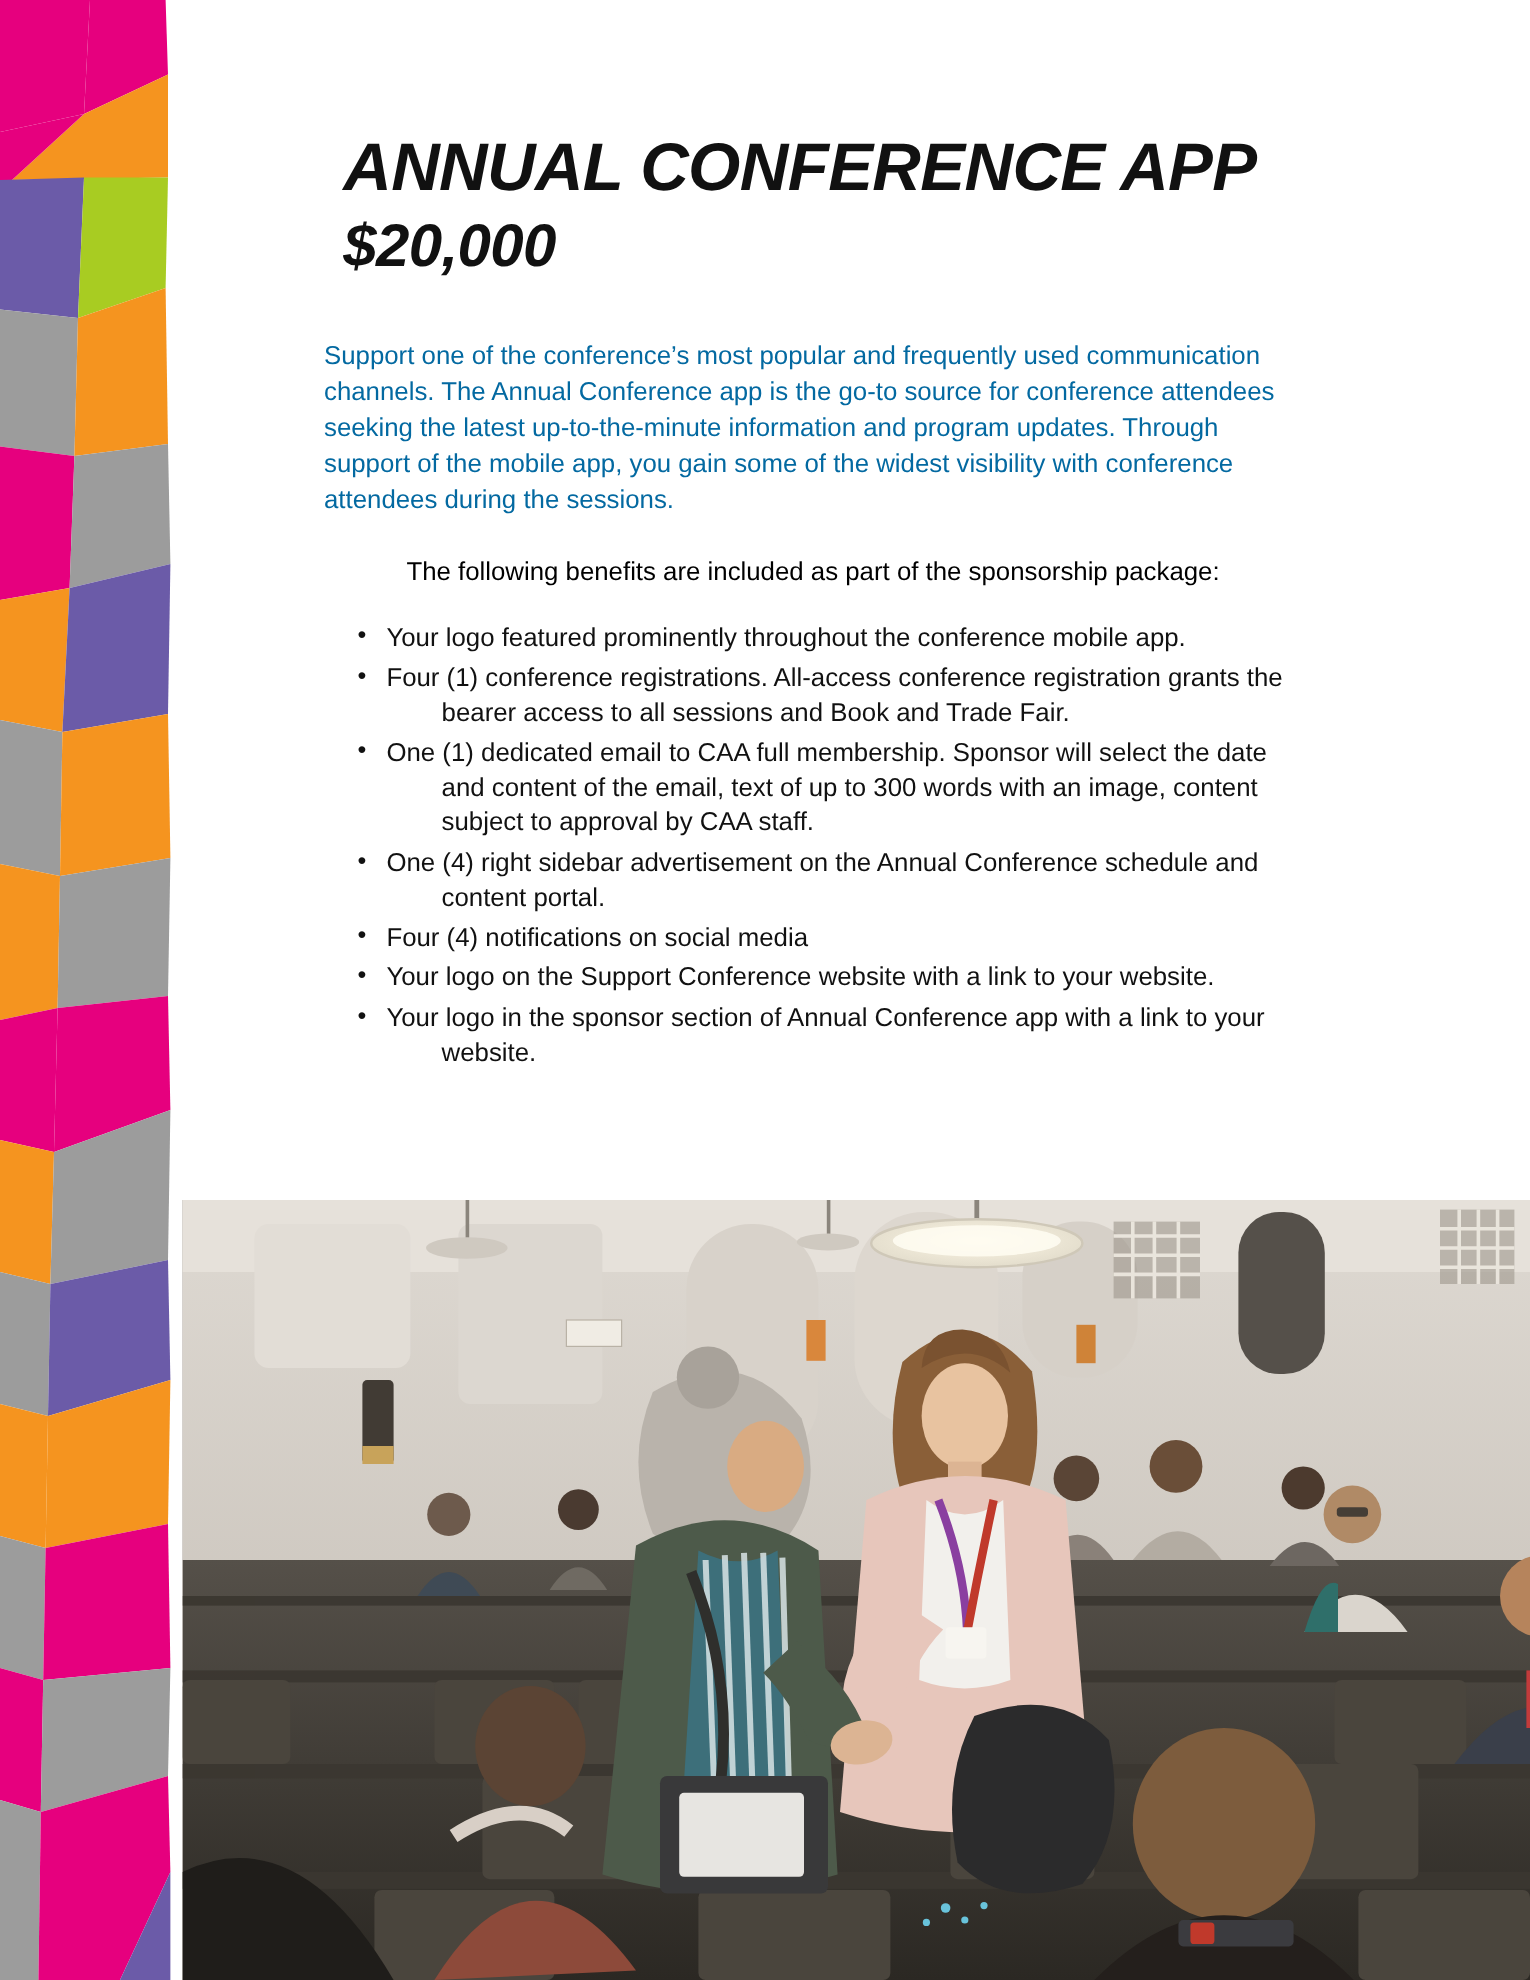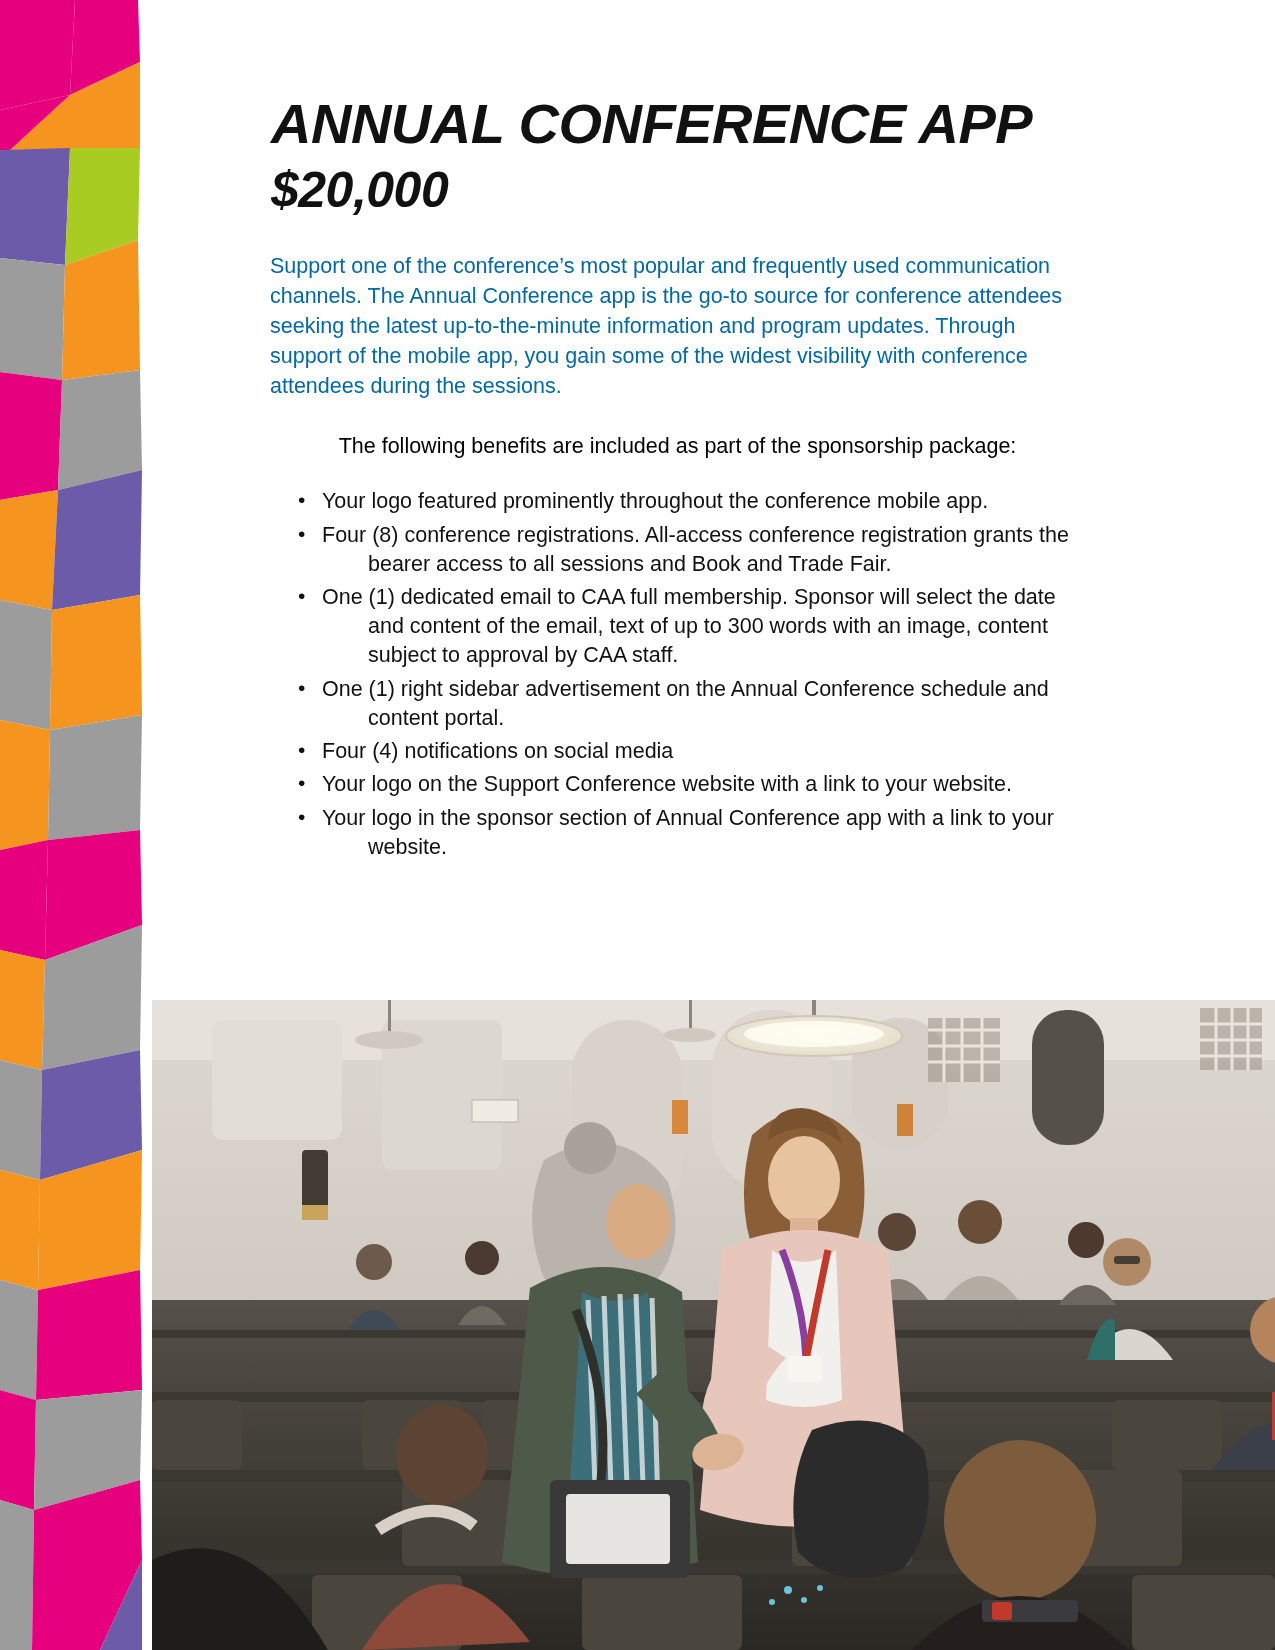--- a/index.html
+++ b/index.html
@@ -35,21 +35,21 @@
     top: 0;
     width: 815px;
   }
 
   .title {
     font-style: italic;
     font-weight: bold;
     font-size: 56px;
     line-height: 1.12;
     letter-spacing: -0.5px;
-    margin: 1px;
+    margin: 16px;
     padding-top: 92px;
     color: #111111;
   }
   .title .line {
     display: block;
     white-space: nowrap;
   }
   .title .price {
     display: block;
     font-size: 50px;
@@ -169,29 +169,29 @@
 
   <p class="benefits-intro">The following benefits are included as part of the sponsorship package:</p>
 
   <ul class="benefits">
     <li>
       <span class="bullet">•</span>
       <span class="txt">Your logo featured prominently throughout the conference mobile app.</span>
     </li>
     <li class="hanging">
       <span class="bullet">•</span>
-      <span class="txt">Four (8) conference registrations. All-access conference registration grants the bearer access to all sessions and Book and Trade Fair.</span>
+      <span class="txt">Four (1) conference registrations. All-access conference registration grants the bearer access to all sessions and Book and Trade Fair.</span>
     </li>
     <li class="hanging">
       <span class="bullet">•</span>
       <span class="txt">One (1) dedicated email to CAA full membership. Sponsor will select the date and content of the email, text of up to 300 words with an image, content subject to approval by CAA staff.</span>
     </li>
     <li class="hanging">
       <span class="bullet">•</span>
-      <span class="txt">One (1) right sidebar advertisement on the Annual Conference schedule and content portal.</span>
+      <span class="txt">One (4) right sidebar advertisement on the Annual Conference schedule and content portal.</span>
     </li>
     <li>
       <span class="bullet">•</span>
       <span class="txt">Four (4) notifications on social media</span>
     </li>
     <li>
       <span class="bullet">•</span>
       <span class="txt">Your logo on the Support Conference website with a link to your website.</span>
     </li>
     <li class="hanging">

